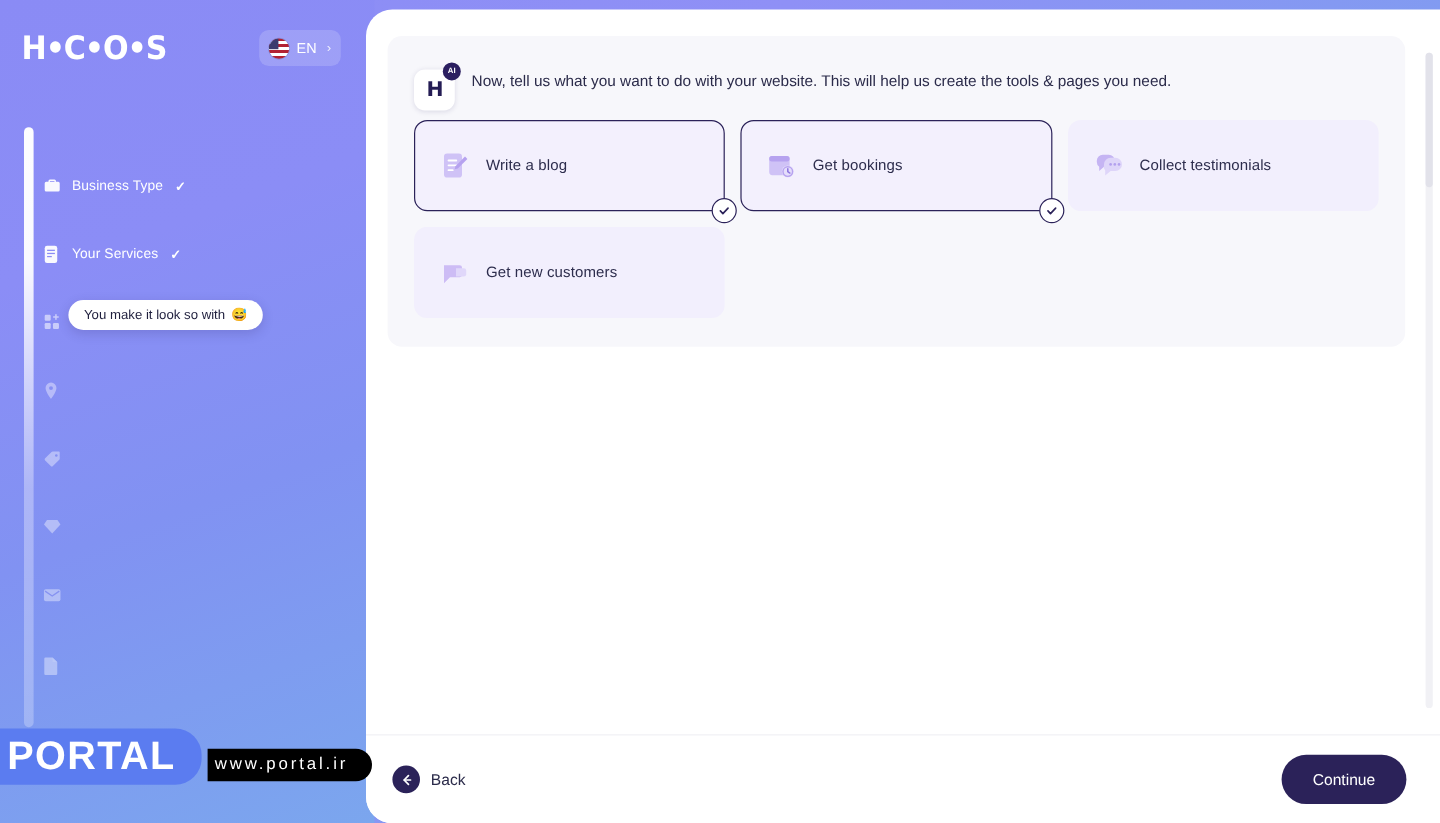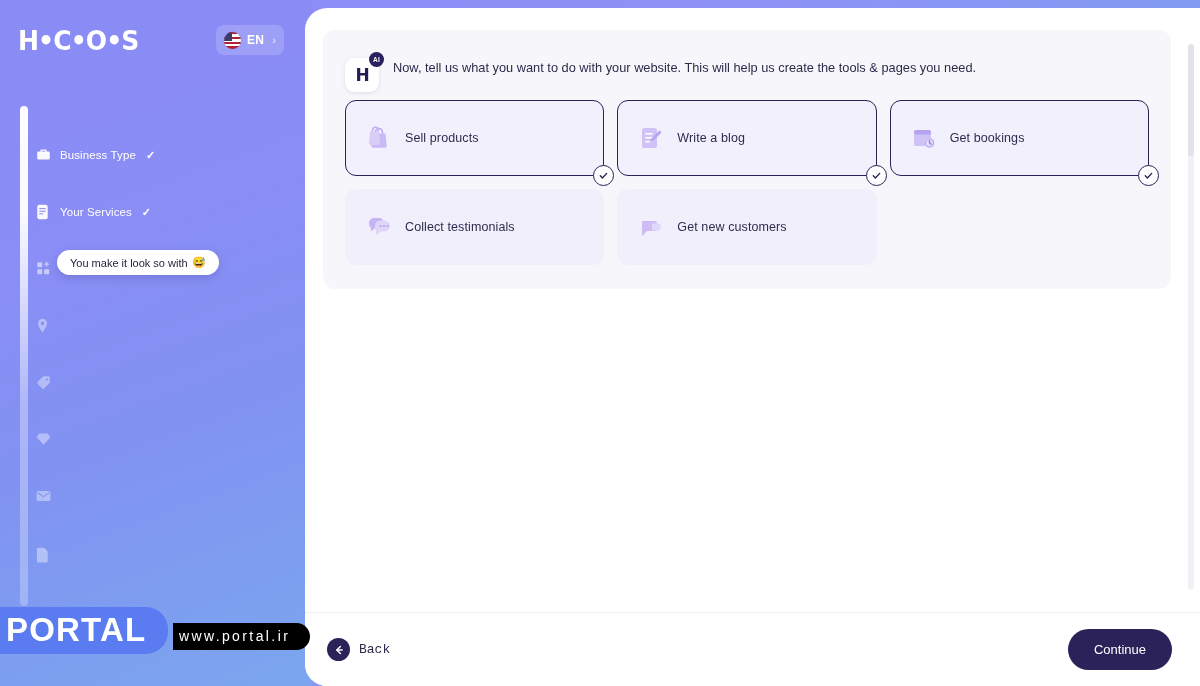--- a/index.html
+++ b/index.html
@@ -59,21 +59,21 @@
     flex: none;
     box-shadow: 0 0 0 0.5px rgba(0,0,0,0.15);
   }
   #lang-switch .flag::before {
     content: "";
     position: absolute; left: 0; top: 0;
     width: 48%; height: 56%;
     background: #3c3b6e;
   }
   #lang-switch .lang-code {
-    font-size: 12px; color: #fff; font-weight: 700;
+    font-size: 12px; color: #fff; font-weight: 400;
     letter-spacing: 0.3px;
   }
   #lang-switch .chev {
     margin-left: auto;
     color: rgba(255,255,255,0.85);
     font-size: 11px;
     line-height: 1;
   }
 
   
@@ -267,21 +267,21 @@
     padding: 0 28px 0 22px;
   }
   #back-btn {
     display: flex; align-items: center; gap: 9px; cursor: pointer;
   }
   #back-btn .circle {
     width: 23px; height: 23px; border-radius: 50%;
     background: #2b2259;
     display: flex; align-items: center; justify-content: center;
   }
-  #back-btn .lbl { font-size: 13px; color: #2b2b4a; font-family: Liberation Mono, monospace; }
+  #back-btn .lbl { font-size: 13px; color: #2b2b4a; }
   #continue-btn {
     min-width: 100px;
     height: 41px;
     border-radius: 26px;
     background: #2b2259;
     color: #ffffff;
     font-size: 13px;
     border: none;
     padding: 0 26px;
     cursor: pointer;
@@ -422,36 +422,20 @@
 
       <div id="ai-avatar">
         <span class="mark">H</span>
         <span id="ai-badge">AI</span>
       </div>
 
       <div id="q-text">Now, tell us what you want to do with your website. This will help us create the tools &amp; pages you need.</div>
 
       <div id="options">
 
-        <div class="opt-card selected">
-          <span class="opt-ico">
-            <svg width="26" height="26" viewBox="0 0 26 26">
-              <path d="M6.5 8.5h13l1.2 12a2 2 0 0 1-2 2.2H7.3a2 2 0 0 1-2-2.2l1.2-12z" fill="#c9b9f4"></path>
-              <path d="M9.5 8.5V7a3.5 3.5 0 0 1 7 0v1.5" stroke="#b9a6ef" stroke-width="1.6" fill="none"></path>
-              <path d="M4 6.5h9l1 11.5a1.8 1.8 0 0 1-1.8 2H4.8A1.8 1.8 0 0 1 3 18L4 6.5z" fill="#d8cdf8"></path>
-              <path d="M6.6 6.5V5.2a2.9 2.9 0 0 1 5.8 0v1.3" stroke="#c2b0f2" stroke-width="1.5" fill="none"></path>
-            </svg>
-          </span>
-          <span class="opt-lbl">Sell products</span>
-          <span class="opt-check">
-            <svg width="11" height="11" viewBox="0 0 12 12">
-              <path d="M2.5 6.3l2.3 2.4 4.7-5" stroke="#2b2259" stroke-width="1.5" fill="none" stroke-linecap="round" stroke-linejoin="round"></path>
-            </svg>
-          </span>
-        </div>
 
         <div class="opt-card selected">
           <span class="opt-ico">
             <svg width="26" height="26" viewBox="0 0 26 26">
               <rect x="4" y="3" width="15" height="20" rx="2.6" fill="#cfc2f6"></rect>
               <rect x="7" y="8" width="8" height="1.5" rx="0.7" fill="#ffffff"></rect>
               <rect x="7" y="12" width="8" height="1.5" rx="0.7" fill="#ffffff"></rect>
               <rect x="7" y="16" width="5" height="1.5" rx="0.7" fill="#ffffff"></rect>
               <path d="M21.5 5.5l2 2-8 8-2.6.6.6-2.6 8-8z" fill="#b6a2ef"></path>
             </svg>

